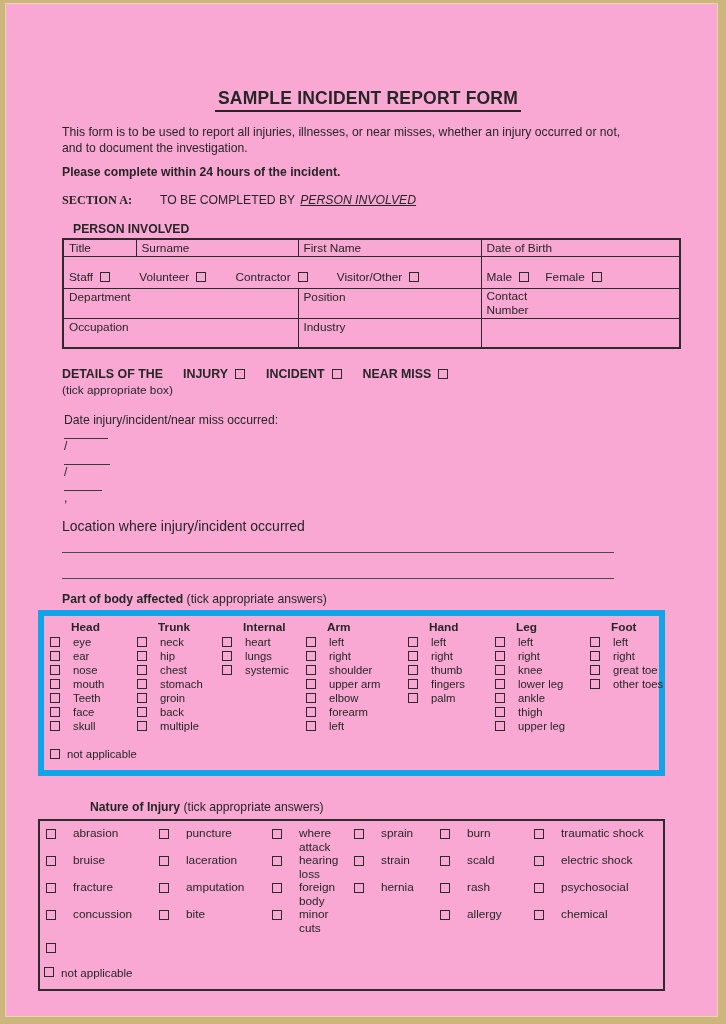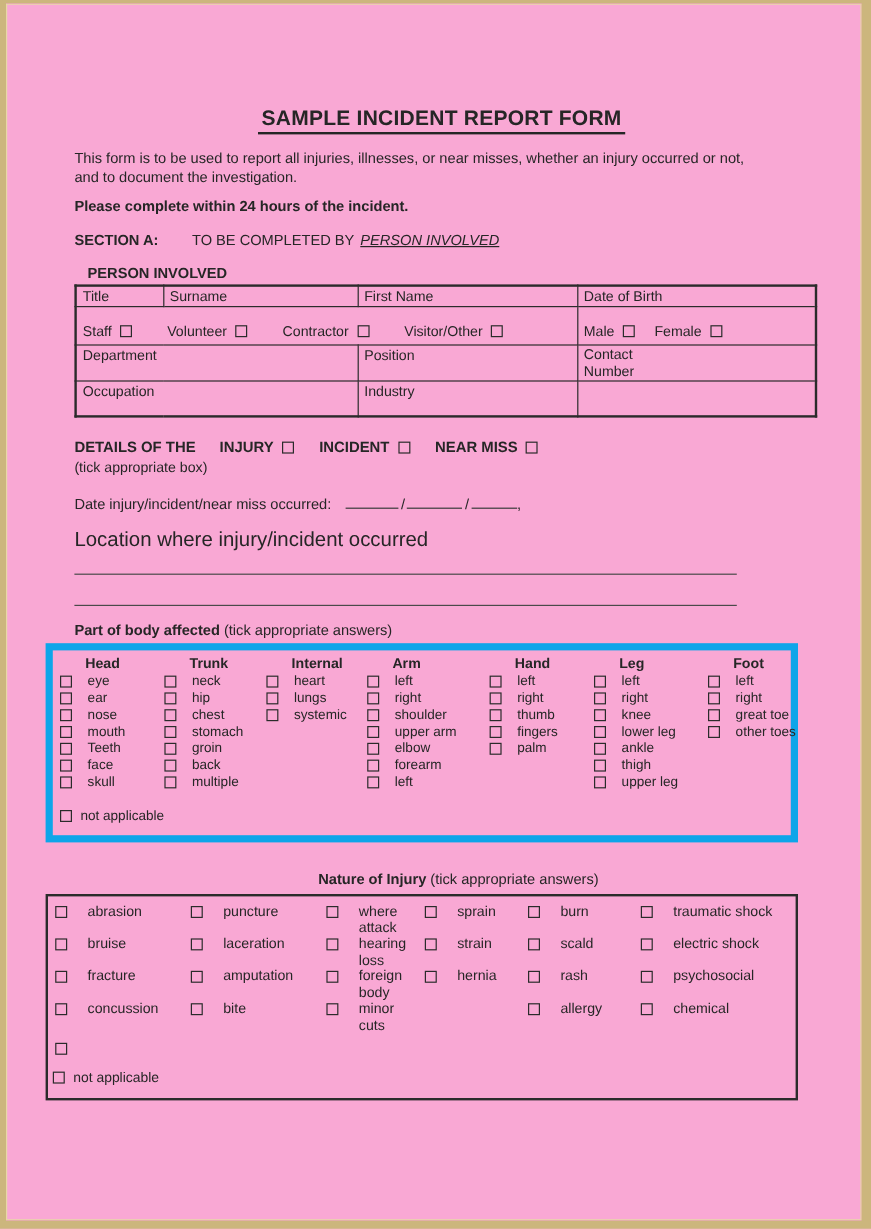--- a/index.html
+++ b/index.html
@@ -15,46 +15,46 @@
   .content{padding:0 44px 0 57px;}
   .cb{display:inline-block;width:8px;height:8px;border:1px solid #2b2b2b;background:transparent;flex:none;}
 
   
   .title-wrap{text-align:center;margin-top:85px;}
   .title{display:inline-block;font-size:17.5px;font-weight:bold;letter-spacing:.2px;
          border-bottom:2.5px solid #262626;padding:0 3px 1px;}
   .intro{margin:13px 0 0;font-size:12.2px;line-height:15.5px;width:562px;}
   .bold-note{margin-top:9px;font-weight:bold;font-size:12.2px;}
   .section-a{margin-top:14px;font-size:12.2px;display:flex;align-items:baseline;}
-  .section-a .lab{font-weight:bold;width:98px;flex:none;}
+  .section-a .lab{font-weight:bold;width:98px;flex:none;font-family:Liberation Serif, serif;}
   .section-a .emph{font-style:italic;text-decoration:underline;margin-left:5px;}
 
   
   .pi-heading{margin-top:14px;padding-left:11px;font-weight:bold;font-size:12.2px;}
   table.pi{border-collapse:collapse;margin-top:2px;width:617px;table-layout:fixed;border:2px solid #2b2b2b;}
   table.pi td{border:1px solid #2b2b2b;font-size:11.8px;padding:1px 5px;vertical-align:top;overflow:hidden;}
   tr.pi-h td{height:13px;}
   tr.pi-roles td{height:26px;vertical-align:bottom;padding-bottom:4px;}
   .role-item{display:inline-flex;align-items:center;margin-right:26px;white-space:nowrap;}
   .role-item .cb,.gender-item .cb,.type-opt .cb{margin-left:7px;}
   .gender-item{display:inline-flex;align-items:center;margin-right:13px;white-space:nowrap;}
   tr.pi-mid td{height:26px;}
   .wrap-narrow{display:block;width:58px;line-height:13.5px;}
   tr.pi-addr td{height:23px;border-top:2px solid #2b2b2b;}
 
   
   .details-row{margin-top:18px;display:flex;align-items:center;font-weight:bold;font-size:12.4px;}
   .details-row .dh{width:121px;flex:none;}
   .type-opt{display:inline-flex;align-items:center;margin-right:21px;white-space:nowrap;}
   .ticknote{font-size:11.8px;margin-top:2px;}
-  .date-row,.time-row{margin-top:16px;font-size:12.2px;display:flex;align-items:baseline;}
+  .date-row,.time-row{margin-top:16px;font-size:12.2px;display:flex;align-items:baseline;flex-direction:column;}
   .seg{display:inline-block;border-bottom:1.2px solid #3a3a3a;height:11px;}
   .date-row .lab,.time-row .lab{margin-right:12px;}
   .slash{margin:0 2px;}
-  .loc-label{margin-top:13px;font-size:17px;}
+  .loc-label{margin-top:13px;font-size:14px;}
   .rule{border-bottom:1.2px solid #4a4a4a;width:552px;height:0;}
   .rule1{margin-top:18px;}
   .rule2{margin-top:25px;}
 
   
   .part-heading{margin-top:13px;font-size:12.2px;}
   .part-heading b{font-weight:bold;}
   .bp-table{margin-left:-24px;margin-top:4px;width:627px;border:6px solid #0ea5e9;box-sizing:border-box;
             padding:4px 0 9px 6px;}
   .bp-cols{display:flex;}
@@ -67,21 +67,21 @@
   .bp-col:nth-child(6){width:95px;}
   .bp-col:nth-child(7){width:77px;}
   .bp-head{font-weight:bold;font-size:11.8px;height:15px;padding-left:21px;white-space:nowrap;}
   .bp-item{display:flex;align-items:center;height:14px;}
   .bp-item .cb{margin-right:13px;}
   .bp-lbl{font-size:11.3px;white-space:nowrap;}
   .bp-na{margin-top:14px;display:flex;align-items:center;height:14px;font-size:11.3px;}
   .bp-na .cb{margin-right:7px;}
 
   
-  .nature-heading{margin-top:24px;padding-left:28px;font-size:12.2px;text-align:center;}
+  .nature-heading{margin-top:24px;padding-left:28px;font-size:12.2px;}
   .ni-table{margin-left:-24px;margin-top:5px;width:627px;border:2px solid #2b2b2b;box-sizing:border-box;
             padding:6px 0 6px 0;}
   .ni-grid{display:grid;grid-template-columns:113px 113px 82px 86px 94px 1fr;grid-auto-rows:27px;}
   .ni-cell{display:flex;align-items:flex-start;padding-left:6px;box-sizing:border-box;}
   .ni-cell .cb{margin-top:2px;}
   .ni-lbl{font-size:11.8px;line-height:13.5px;margin-left:17px;}
   .ni-grid > .ni-cell:nth-child(6n+3) .ni-lbl{width:52px;}
   .ni-agg{display:flex;align-items:center;height:26px;padding-left:6px;font-size:12.2px;}
   .ni-agg .cb{margin-right:16px;}
   .ni-na{display:flex;align-items:center;height:22px;padding-left:4px;font-size:11.6px;}

